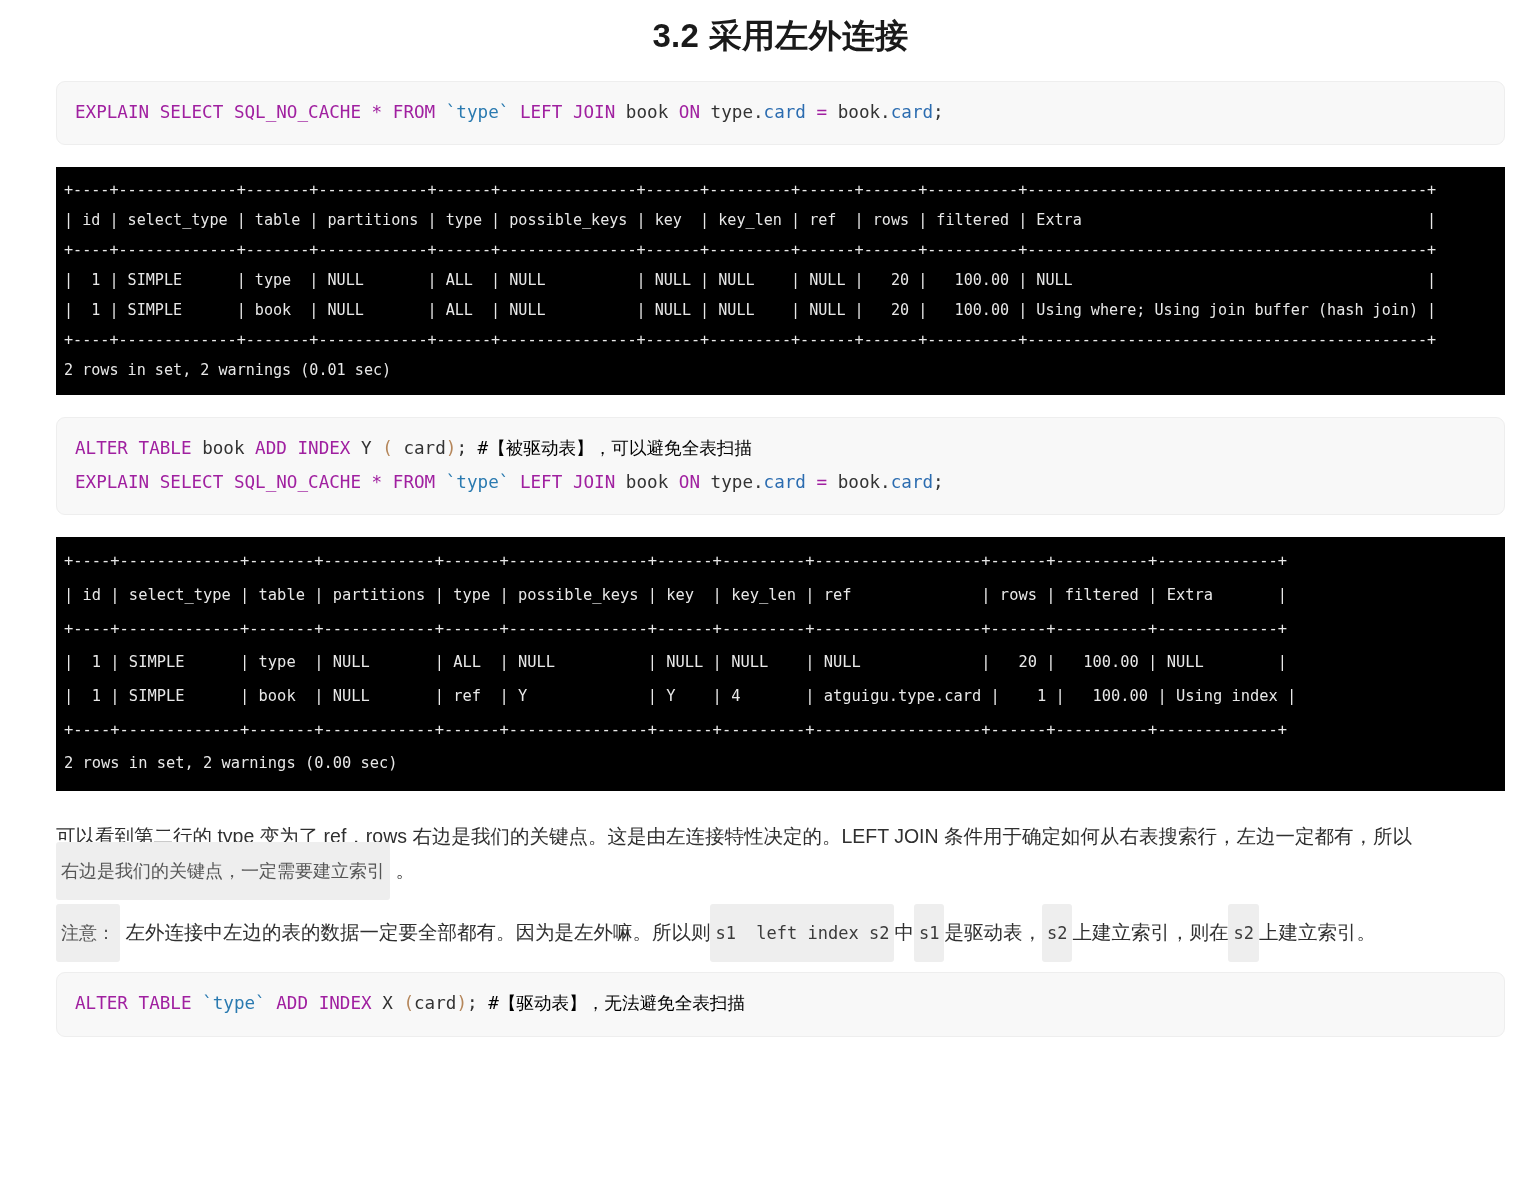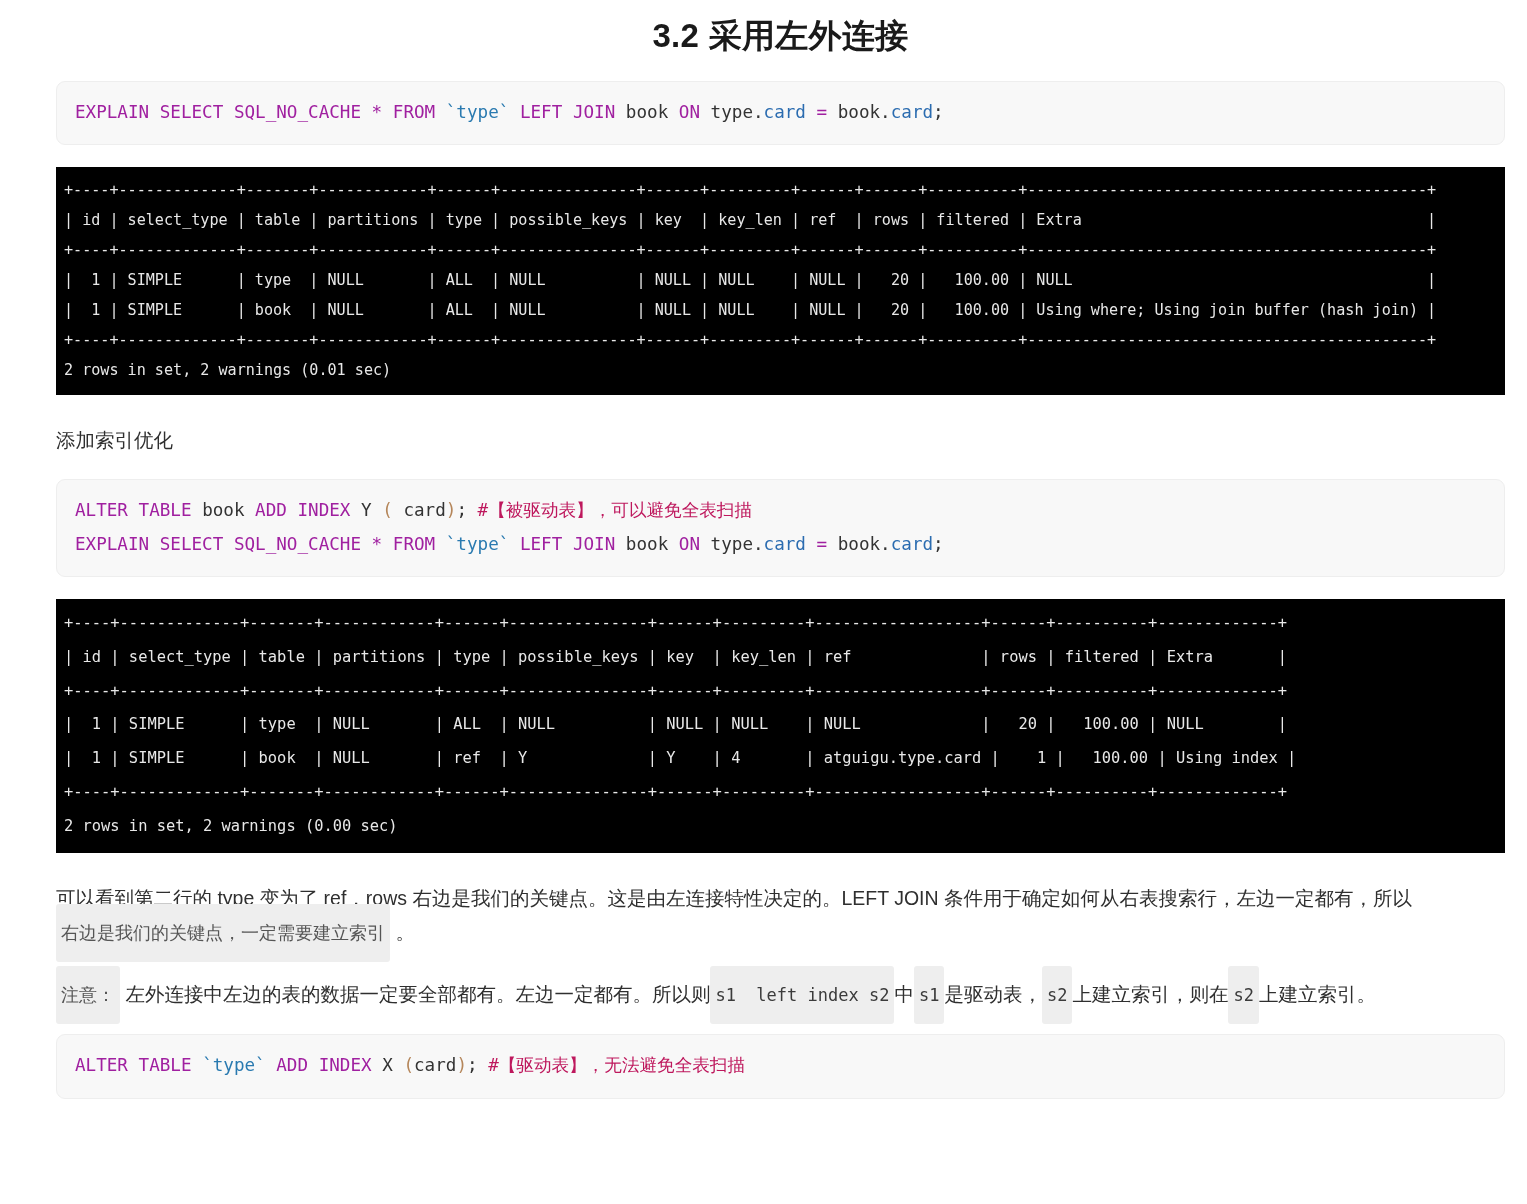--- a/index.html
+++ b/index.html
@@ -52,21 +52,21 @@
     overflow: hidden;
     color: #333333;
   }
   .codeblock .ln { display: block; }
   .kw   { color: #a020a0; }
   .ident{ color: #333333; }        
   .bt   { color: #2a7ab0; }        
   .fld  { color: #2b6cb0; }        
   .op   { color: #a020a0; }        
   .paren{ color: #b5865a; }        
-  .cmt  { color: #be185d; }        
+  .cmt  { color: #000000; }        
   .semi { color: #333333; }
 
   
   .terminal {
     background: #000000;
     color: #e8e8e8;
     font-family: "DejaVu Sans Mono", "Liberation Mono", monospace;
     font-size: 15.1px;
     line-height: 1.99;
     white-space: pre;
@@ -104,29 +104,28 @@
   <div class="inner">
 
     <h1 class="section-title">3.2 采用左外连接</h1>
 
 
     <div class="codeblock"><span class="ln"><span class="kw">EXPLAIN</span><span class="ident"> </span><span class="kw">SELECT</span><span class="ident"> </span><span class="kw">SQL_NO_CACHE</span><span class="ident"> </span><span class="op">*</span><span class="ident"> </span><span class="kw">FROM</span><span class="ident"> </span><span class="bt">`type`</span><span class="ident"> </span><span class="kw">LEFT</span><span class="ident"> </span><span class="kw">JOIN</span><span class="ident"> </span><span class="ident">book</span><span class="ident"> </span><span class="kw">ON</span><span class="ident"> </span><span class="ident">type</span><span class="ident">.</span><span class="fld">card</span><span class="ident"> </span><span class="op">=</span><span class="ident"> </span><span class="ident">book</span><span class="ident">.</span><span class="fld">card</span><span class="semi">;</span></span></div>
 
     <div class="terminal"><span class="tl">+----+-------------+-------+------------+------+---------------+------+---------+------+------+----------+--------------------------------------------+</span><span class="tl">| id | select_type | table | partitions | type | possible_keys | key  | key_len | ref  | rows | filtered | Extra                                      |</span><span class="tl">+----+-------------+-------+------------+------+---------------+------+---------+------+------+----------+--------------------------------------------+</span><span class="tl">|  1 | SIMPLE      | type  | NULL       | ALL  | NULL          | NULL | NULL    | NULL |   20 |   100.00 | NULL                                       |</span><span class="tl">|  1 | SIMPLE      | book  | NULL       | ALL  | NULL          | NULL | NULL    | NULL |   20 |   100.00 | Using where; Using join buffer (hash join) |</span><span class="tl">+----+-------------+-------+------------+------+---------------+------+---------+------+------+----------+--------------------------------------------+</span><span class="tl">2 rows in set, 2 warnings (0.01 sec)</span></div>
 
 
-    <p class="para">添加索引优化</p>
 
     <div class="codeblock"><span class="ln"><span class="kw">ALTER</span><span class="ident"> </span><span class="kw">TABLE</span><span class="ident"> </span><span class="ident">book</span><span class="ident"> </span><span class="kw">ADD</span><span class="ident"> </span><span class="kw">INDEX</span><span class="ident"> </span><span class="ident">Y</span><span class="ident"> </span><span class="paren">(</span><span class="ident"> </span><span class="ident">card</span><span class="paren">)</span><span class="semi">; </span><span class="cmt">#【被驱动表】，可以避免全表扫描</span></span><span class="ln"><span class="kw">EXPLAIN</span><span class="ident"> </span><span class="kw">SELECT</span><span class="ident"> </span><span class="kw">SQL_NO_CACHE</span><span class="ident"> </span><span class="op">*</span><span class="ident"> </span><span class="kw">FROM</span><span class="ident"> </span><span class="bt">`type`</span><span class="ident"> </span><span class="kw">LEFT</span><span class="ident"> </span><span class="kw">JOIN</span><span class="ident"> </span><span class="ident">book</span><span class="ident"> </span><span class="kw">ON</span><span class="ident"> </span><span class="ident">type</span><span class="ident">.</span><span class="fld">card</span><span class="ident"> </span><span class="op">=</span><span class="ident"> </span><span class="ident">book</span><span class="ident">.</span><span class="fld">card</span><span class="semi">;</span></span></div>
 
     <div class="terminal t2"><span class="tl">+----+-------------+-------+------------+------+---------------+------+---------+------------------+------+----------+-------------+</span><span class="tl">| id | select_type | table | partitions | type | possible_keys | key  | key_len | ref              | rows | filtered | Extra       |</span><span class="tl">+----+-------------+-------+------------+------+---------------+------+---------+------------------+------+----------+-------------+</span><span class="tl">|  1 | SIMPLE      | type  | NULL       | ALL  | NULL          | NULL | NULL    | NULL             |   20 |   100.00 | NULL        |</span><span class="tl">|  1 | SIMPLE      | book  | NULL       | ref  | Y             | Y    | 4       | atguigu.type.card |    1 |   100.00 | Using index |</span><span class="tl">+----+-------------+-------+------------+------+---------------+------+---------+------------------+------+----------+-------------+</span><span class="tl">2 rows in set, 2 warnings (0.00 sec)</span></div>
 
     <p class="para"><span>可以看到第二行的 type 变为了 ref，rows 右边是我们的关键点。这是由左连接特性决定的。LEFT JOIN 条件用于确定如何从右表搜索行，左边一定都有，所以 </span><code class="chip cn">右边是我们的关键点，一定需要建立索引</code><span> 。</span></p>
 
     <div class="note">
-      <p><code class="chip cn">注意：</code><span> 左外连接中左边的表的数据一定要全部都有。左边一定都有。所以则</span><code class="chip">s1  left index s2</code><span>中</span><code class="chip">s1</code><span>是驱动表，</span><code class="chip">s2</code><span>上建立索引，则在</span><code class="chip">s2</code><span>上建立索引。</span></p>
+      <p><code class="chip cn">注意：</code><span> 左外连接中左边的表的数据一定要全部都有。因为是左外嘛。所以则</span><code class="chip">s1  left index s2</code><span>中</span><code class="chip">s1</code><span>是驱动表，</span><code class="chip">s2</code><span>上建立索引，则在</span><code class="chip">s2</code><span>上建立索引。</span></p>
     </div>
 
     <div class="codeblock"><span class="ln"><span class="kw">ALTER</span><span class="ident"> </span><span class="kw">TABLE</span><span class="ident"> </span><span class="bt">`type`</span><span class="ident"> </span><span class="kw">ADD</span><span class="ident"> </span><span class="kw">INDEX</span><span class="ident"> </span><span class="ident">X</span><span class="ident"> </span><span class="paren">(</span><span class="ident">card</span><span class="paren">)</span><span class="semi">; </span><span class="cmt">#【驱动表】，无法避免全表扫描</span></span></div>
 
   </div>
 
 </div>
 
 </body></html>

